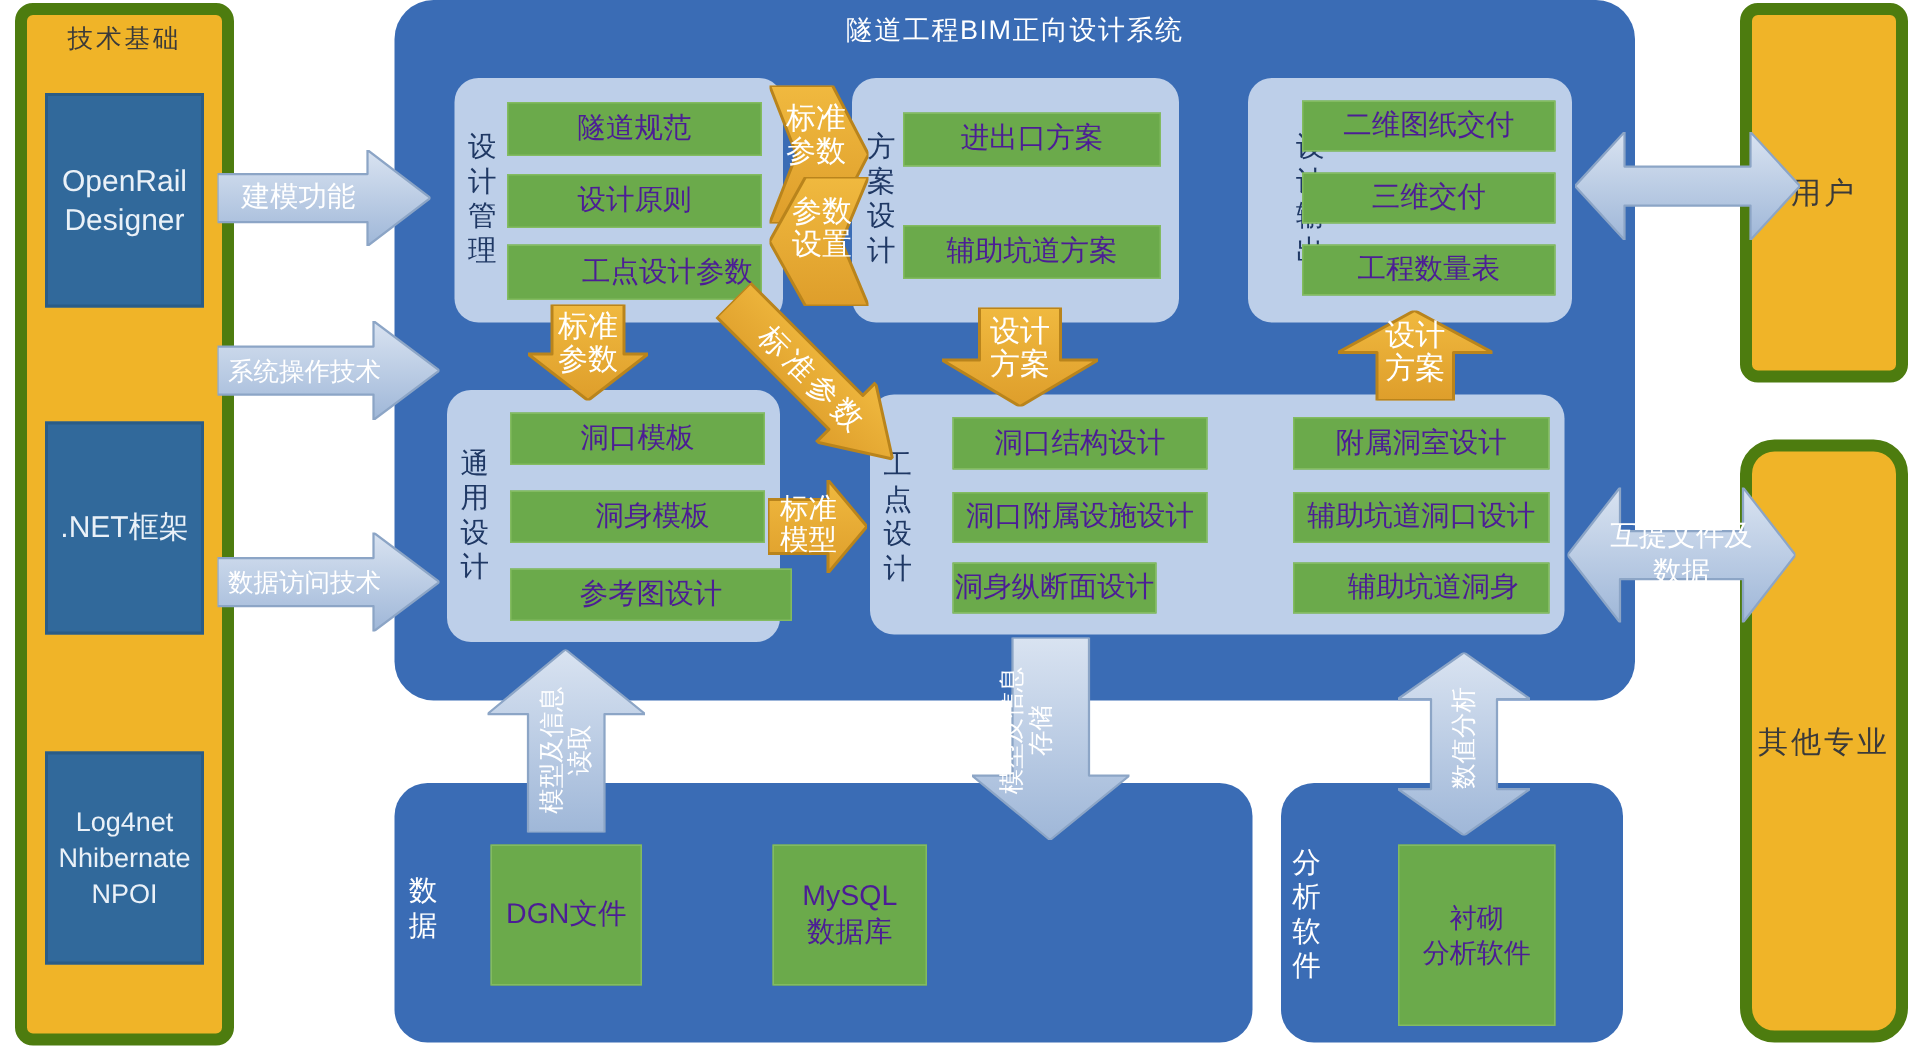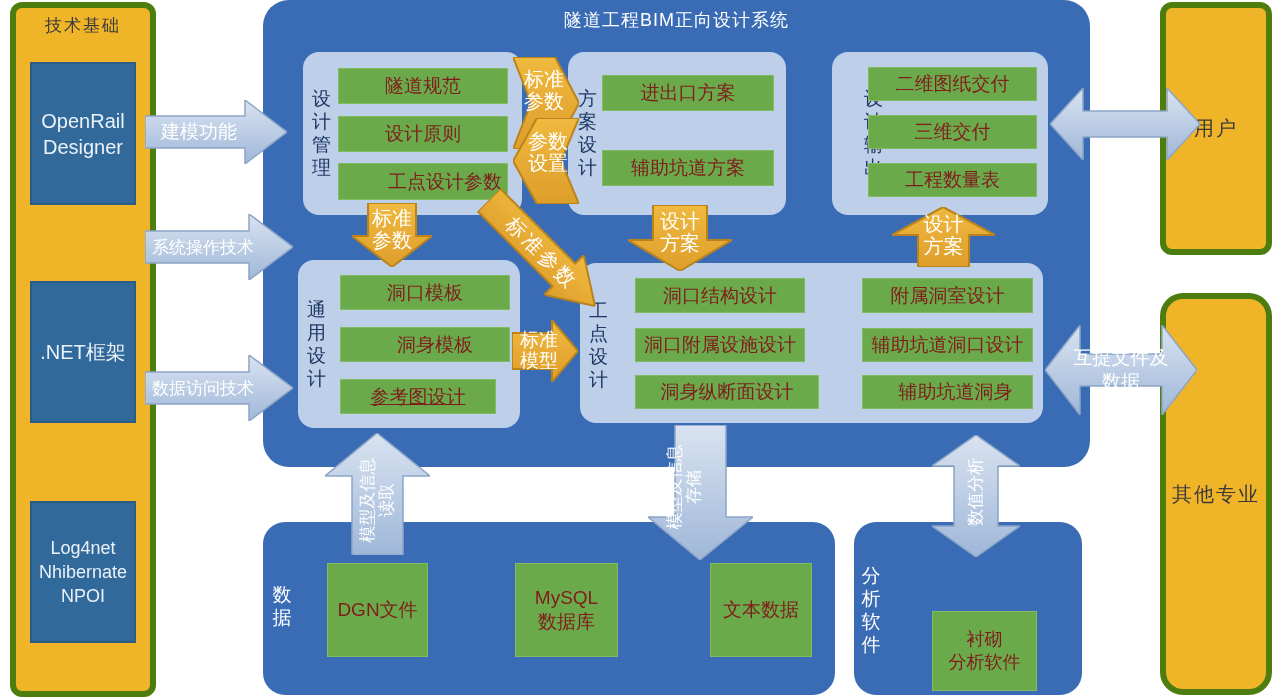--- a/index.html
+++ b/index.html
@@ -4,35 +4,35 @@
 <style>
   html,body{margin:0;padding:0;background:#fff;}
   #stage{
     position:relative;width:1280px;height:699px;background:#ffffff;
     font-family:"Liberation Sans","DejaVu Sans",sans-serif;
     overflow:hidden;
   }
   .abs{position:absolute;}
   .pre{white-space:pre-line;}
   
-  .ycol{background:#F0B428;border:6px solid #4d7c0f;border-radius:12px;box-sizing:border-box;}
+  .ycol{background:#F0B428;border:8px solid #4d7c0f;border-radius:12px;box-sizing:border-box;}
   .ytitle{color:#3A3A3A;font-size:17px;letter-spacing:2px;text-align:center;width:100%;}
   .ytext{color:#3A3A3A;font-size:20px;letter-spacing:2px;display:flex;align-items:center;justify-content:center;width:100%;height:100%;}
   
   .steel{background:#31699B;border:2px solid #2A5C86;box-sizing:border-box;color:#EAF1F8;
          display:flex;align-items:center;justify-content:center;text-align:center;font-size:20px;line-height:26px;}
   
   .mainbox{background:#3A6CB5;border-radius:26px;z-index:1;}
   .maintitle{color:#fff;font-size:18px;letter-spacing:1px;text-align:center;width:100%;z-index:2;}
   
   .panel{background:#BDCFE9;border-radius:16px;z-index:2;}
   .plabel{color:#1F3864;font-size:19px;line-height:23px;width:20px;word-break:break-all;text-align:right;z-index:3;}
   .wlabel{color:#FFFFFF;font-size:19px;line-height:23px;width:20px;word-break:break-all;text-align:center;z-index:3;}
   
-  .gbox{background:#6BAA4B;border:1px solid #83BB61;box-sizing:border-box;color:#7f1d1d;
+  .gbox{background:#6BAA4B;border:1px solid #83BB61;box-sizing:border-box;color:#4c1d95;
         display:flex;align-items:center;justify-content:center;text-align:center;
         font-size:19px;line-height:24px;z-index:3;}
   
   .arr{z-index:4;}
   .artx{z-index:5;color:#FFFFFF;text-align:center;}
   .gold-t{font-size:20px;line-height:22px;}
   .gray-t{font-size:19px;line-height:24px;}
   .rot{transform:rotate(-90deg);font-size:17px;line-height:19px;}
   .diagwrap{transform:rotate(45deg);z-index:4;}
   .diagtx{position:absolute;left:0;top:0;width:100%;height:100%;display:flex;align-items:center;justify-content:center;
@@ -99,27 +99,27 @@
   <div class="abs panel" style="left:832px;top:52px;width:216px;height:163px;"></div>
   <div class="abs plabel" style="left:841px;top:87px;margin-left:22px;">设计输出</div>
   <div class="abs gbox" style="left:868px;top:67px;width:169px;height:34px;">二维图纸交付</div>
   <div class="abs gbox" style="left:868px;top:115px;width:169px;height:34px;">三维交付</div>
   <div class="abs gbox" style="left:868px;top:163px;width:169px;height:34px;">工程数量表</div>
 
   <div class="abs panel" style="left:298px;top:260px;width:222px;height:168px;"></div>
   <div class="abs plabel" style="left:306px;top:298px;">通用设计</div>
   <div class="abs gbox" style="left:340px;top:275px;width:170px;height:35px;">洞口模板</div>
   <div class="abs gbox" style="left:340px;top:327px;width:170px;height:35px;padding-left:20px;">洞身模板</div>
-  <div class="abs gbox" style="left:340px;top:379px;width:156px;height:35px;text-decoration:underline;">参考图设计</div>
+  <div class="abs gbox" style="left:340px;top:379px;width:188px;height:35px;">参考图设计</div>
 
   <div class="abs panel" style="left:580px;top:263px;width:463px;height:160px;"></div>
   <div class="abs plabel" style="left:588px;top:299px;">工点设计</div>
   <div class="abs gbox" style="left:635px;top:278px;width:170px;height:35px;">洞口结构设计</div>
   <div class="abs gbox" style="left:635px;top:328px;width:170px;height:34px;">洞口附属设施设计</div>
-  <div class="abs gbox" style="left:635px;top:375px;width:184px;height:34px;">洞身纵断面设计</div>
+  <div class="abs gbox" style="left:635px;top:375px;width:136px;height:34px;">洞身纵断面设计</div>
   <div class="abs gbox" style="left:862px;top:328px;width:171px;height:34px;">辅助坑道洞口设计</div>
   <div class="abs gbox" style="left:862px;top:278px;width:171px;height:35px;">附属洞室设计</div>
   <div class="abs gbox" style="left:862px;top:375px;width:171px;height:34px;padding-left:16px;">辅助坑道洞身</div>
 
   <svg class="abs arr" style="left:513px;top:57px;" width="66" height="92" viewBox="0 0 66 92">
     <polygon points="0,0 42,0 66,46 42,92 0,92 18,46" fill="url(#goldG)" stroke="#B9841C" stroke-width="2" stroke-linejoin="round"></polygon>
   </svg>
   <div class="abs artx gold-t pre" style="left:513px;top:68px;width:62px;">标准
 参数</div>
 
@@ -175,25 +175,24 @@
     <polygon points="0,45 35,0 35,29 117,29 117,0 152,45 117,90 117,61 35,61 35,90" fill="url(#grayG)" stroke="#8CA5C6" stroke-width="1.5" stroke-linejoin="round"></polygon>
   </svg>
   <div class="abs artx gray-t flexc pre" style="left:1045px;top:325px;width:152px;height:90px;">互提文件及
 数据</div>
 
   <div class="abs mainbox" style="left:263px;top:522px;width:572px;height:173px;border-radius:22px;"></div>
   <div class="abs wlabel" style="left:272px;top:583px;">数据</div>
   <div class="abs gbox" style="left:327px;top:563px;width:101px;height:94px;">DGN文件</div>
   <div class="abs gbox pre" style="left:515px;top:563px;width:103px;height:94px;">MySQL
 数据库</div>
-  <div class="abs gbox" style="left:710px;top:563px;width:102px;height:94px;">文本数据</div>
 
   <div class="abs mainbox" style="left:854px;top:522px;width:228px;height:173px;border-radius:22px;"></div>
   <div class="abs wlabel" style="left:861px;top:564px;">分析软件</div>
-  <div class="abs gbox pre" style="left:932px;top:563px;width:105px;height:80px;font-size:18px;line-height:23px;margin-top:48px;">衬砌
+  <div class="abs gbox pre" style="left:932px;top:563px;width:105px;height:121px;font-size:18px;line-height:23px;">衬砌
 分析软件</div>
 
   <svg class="abs arr" style="left:325px;top:433px;" width="105" height="122" viewBox="0 0 105 122">
     <polygon points="52,0 105,43 78,43 78,122 27,122 27,43 0,43" fill="url(#grayG)" stroke="#8CA5C6" stroke-width="1.5" stroke-linejoin="round"></polygon>
   </svg>
   <div class="abs artx rot pre" style="left:329px;top:481px;width:96px;height:38px;">模型及信息
 读取</div>
 
   <svg class="abs arr" style="left:648px;top:425px;" width="105" height="135" viewBox="0 0 105 135">
     <polygon points="27,0 78,0 78,92 105,92 52,135 0,92 27,92" fill="url(#grayG)" stroke="#8CA5C6" stroke-width="1.5" stroke-linejoin="round"></polygon>

